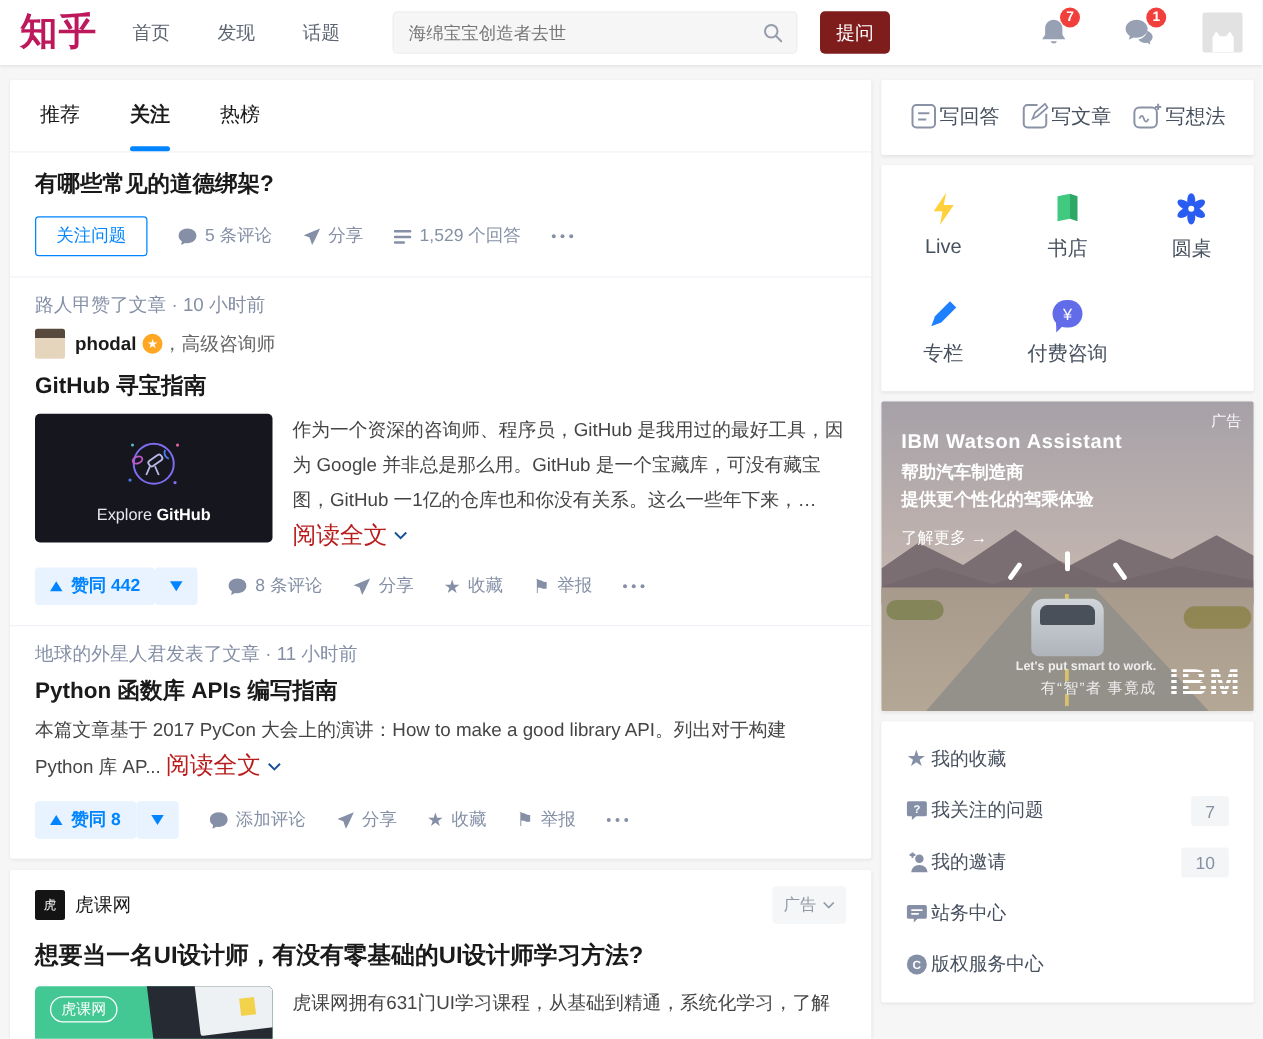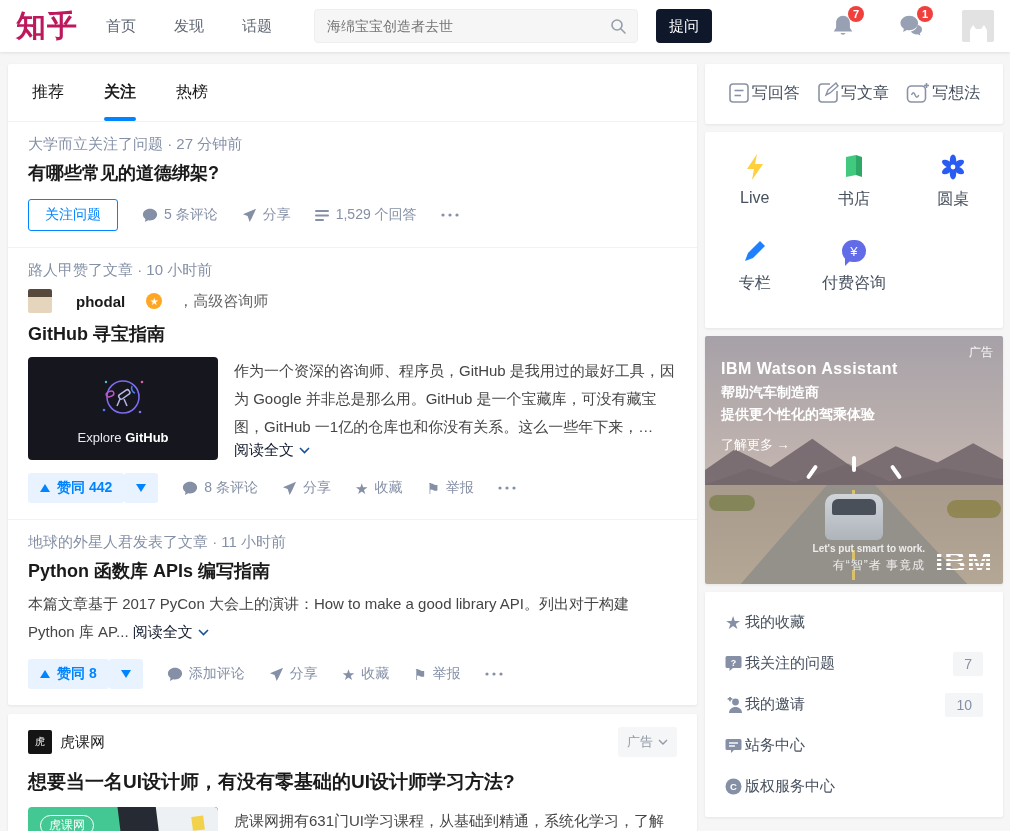--- a/index.html
+++ b/index.html
@@ -7,21 +7,21 @@
   body { font-family:"Liberation Sans","DejaVu Sans",sans-serif; background:#f6f6f6; overflow:hidden; color:#1a1a1a; }
 
   
   .header { height:52px; background:#fff; box-shadow:0 1px 3px rgba(18,18,18,.1); display:flex; align-items:center; padding:0 16px; position:relative; z-index:5; }
   .logo { font-size:30px; font-weight:bold; color:#be185d; letter-spacing:1px; line-height:1; }
   .topnav { display:flex; gap:38px; margin-left:28px; }
   .topnav-item { font-size:15px; color:#5f6673; cursor:pointer; }
   .searchbox { margin-left:42px; width:324px; height:34px; background:#f6f6f6; border:1px solid #eee; border-radius:4px; display:flex; align-items:center; padding:0 10px 0 12px; }
   .searchbox input { flex:1; border:none; outline:none; background:transparent; font-size:14px; color:#8a93a3; font-family:inherit; }
   .searchbox svg { flex-shrink:0; }
-  .ask-btn { margin-left:18px; width:56px; height:34px; background:#0f172a; color:#fff; border:none; border-radius:4px; font-size:15px; font-family:inherit; cursor:pointer; }
+  .ask-btn { margin-left:18px; width:56px; height:34px; background:#7f1d1d; color:#fff; border:none; border-radius:4px; font-size:15px; font-family:inherit; cursor:pointer; }
   .header-right { margin-left:auto; display:flex; align-items:center; }
   .hicon { position:relative; margin-left:44px; color:#98a1b3; cursor:pointer; }
   .hbadge { position:absolute; top:-8px; right:-9px; min-width:16px; height:16px; border-radius:9px; background:#f1403c; color:#fff; font-size:11px; font-weight:bold; display:flex; align-items:center; justify-content:center; padding:0 4px; }
   .avatar { margin-left:38px; width:32px; height:32px; border-radius:2px; background:#e2e2e2; display:flex; align-items:flex-end; justify-content:center; overflow:hidden; cursor:pointer; }
 
   
   .main { display:flex; align-items:flex-start; gap:8px; padding:12px 7px 0 8px; }
   .col-left { width:689px; }
   .col-right { width:298px; flex-shrink:0; }
   .card { background:#fff; border-radius:2px; box-shadow:0 1px 3px rgba(26,26,26,.08); }
@@ -30,33 +30,33 @@
   .tabs { display:flex; gap:40px; padding:0 24px; height:58px; align-items:stretch; border-bottom:1px solid #f0f2f7; }
   .tab { font-size:16px; display:flex; align-items:center; position:relative; cursor:pointer; color:#1a1a1a;text-align:right; }
   .tab.active { font-weight:bold; }
   .tab.active::after { content:""; position:absolute; bottom:0; left:50%; transform:translateX(-50%); width:32px; height:4px; border-radius:2px; background:#0084ff; }
 
   
   .feed-item { padding:13px 20px 16px; }
   .feed-item + .feed-item { border-top:1px solid #f0f2f7; }
   .meta { font-size:15px; color:#8590a6; margin-bottom:7px; }
   .ftitle { font-size:18px; font-weight:bold; color:#1a1a1a; line-height:25px; cursor:pointer; }
-  .author-row { display:flex; align-items:center; margin:9px 0 9px;gap:16px; }
+  .author-row { display:flex; align-items:center; margin:9px 0 9px; }
   .author-avatar { width:24px; height:24px; border-radius:2px; background:linear-gradient(#58493d 32%, #e6d5bd 32%); margin-right:8px; cursor:pointer; }
   .author-name { font-size:15px; font-weight:bold; color:#1a1a1a; cursor:pointer; }
   .author-badge { width:16px; height:16px; border-radius:50%; background:#ffa722; color:#fff; font-size:10px; display:inline-flex; align-items:center; justify-content:center; margin-left:5px; }
   .author-title { font-size:15px; color:#646464; }
   .content-row { display:flex; gap:16px; margin-top:10px; }
   .thumb { width:190px; height:103px; border-radius:4px; flex-shrink:0; position:relative; overflow:hidden; cursor:pointer; }
   .thumb-github { background:#16161f; display:flex; flex-direction:column; align-items:center; justify-content:center; }
   .thumb-github .caption { color:#e8e8ee; font-size:13px; margin-top:4px; }
   .thumb-github .caption b { color:#fff; }
   .excerpt-col { flex:1; }
   .excerpt { font-size:15px; color:#454545; line-height:28px; }
-  .read-more { color:#0f172a; font-size:15px; display:inline-flex; align-items:center; gap:5px; cursor:pointer; }
+  .read-more { color:#b91c1c; font-size:19px; display:inline-flex; align-items:center; gap:5px; cursor:pointer; }
   .actions { display:flex; align-items:center; margin-top:13px; }
   .follow-btn { height:32px; padding:0 16px; border:1px solid #0084ff; color:#0084ff; background:#fff; border-radius:3px; font-size:14px; font-family:inherit; cursor:pointer; }
   .action-link { display:inline-flex; align-items:center; gap:6px; color:#8590a6; font-size:14px; margin-left:24px; cursor:pointer; }
   .action-link .glyph { font-size:15px; line-height:1; }
   .vote-group { display:flex; gap:0; }
   .vote-up { height:30px; padding:0 12px; background:#e8f3ff; color:#0084ff; font-weight:bold; font-size:14px; border:none; border-radius:3px; display:inline-flex; align-items:center; gap:7px; font-family:inherit; cursor:pointer; }
   .vote-down { width:34px; height:30px; background:#e8f3ff; border:none; border-radius:3px; display:inline-flex; align-items:center; justify-content:center; cursor:pointer; }
   .tri-up { width:0; height:0; border-left:5px solid transparent; border-right:5px solid transparent; border-bottom:8px solid #0084ff; }
   .tri-down { width:0; height:0; border-left:5px solid transparent; border-right:5px solid transparent; border-top:8px solid #0084ff; }
 
@@ -71,21 +71,21 @@
   .hk-pill { position:absolute; top:8px; left:12px; border:1px solid #fff; border-radius:11px; padding:1px 8px; color:#fff; font-size:12px; }
   .hk-monitor { position:absolute; right:-12px; top:-14px; width:110px; height:62px; background:#262b33; border-radius:6px; transform:rotate(-7deg); }
   .hk-screen { position:absolute; right:6px; top:8px; width:66px; height:44px; background:#eef1f4; border-radius:2px; }
   .hk-note { position:absolute; right:26px; top:26px; width:12px; height:14px; background:#f2d24b; }
 
   
   .side-card { background:#fff; border-radius:2px; box-shadow:0 1px 3px rgba(26,26,26,.08); }
   .create-card { display:flex; justify-content:space-around; padding:18px 14px 20px; }
   .create-item { display:flex; flex-direction:row; align-items:center; gap:2px; color:#8a93a6; cursor:pointer; }
   .create-item .lbl { font-size:16px; color:#46505e; }
-  .apps-card { margin-top:8px; padding:22px 0 34px; display:grid; grid-template-columns:repeat(3,1fr); row-gap:28px; }
+  .apps-card { margin-top:8px; padding:22px 0 19px; display:grid; grid-template-columns:repeat(3,1fr); row-gap:28px; }
   .app-item { display:flex; flex-direction:column; align-items:center; gap:9px; cursor:pointer; }
   .app-item .lbl { font-size:16px; color:#46505e; }
   .app-icon { height:26px; display:flex; align-items:center; justify-content:center; }
   .yen-bubble { width:24px; height:22px; background:#636ce8; border-radius:11px; color:#fff; font-size:13px; display:flex; align-items:center; justify-content:center; position:relative; }
   .yen-bubble::after { content:""; position:absolute; left:3px; bottom:-4px; border:5px solid transparent; border-top-color:#636ce8; border-left-color:#636ce8; }
 
   
   .ibm-card { margin-top:8px; height:248px; position:relative; overflow:hidden; border-radius:2px; box-shadow:0 1px 3px rgba(26,26,26,.08); }
   .ibm-sky { position:absolute; inset:0 0 40% 0; background:linear-gradient(#a6a1a8,#c6b7b0); }
   .ibm-mtn1 { position:absolute; left:0; right:0; top:88px; height:74px; background:#6e6168; opacity:.85;
@@ -177,21 +177,20 @@
     <div class="col-left">
       <div class="card">
 
         <div class="tabs">
           <div class="tab">推荐</div>
           <div class="tab active">关注</div>
           <div class="tab">热榜</div>
         </div>
 
         <div class="feed-item">
-          <div class="meta">大学而立关注了问题 · 27 分钟前</div>
           <div class="ftitle">有哪些常见的道德绑架?</div>
           <div class="actions">
             <button class="follow-btn">关注问题</button>
             <span class="action-link">
               <span>
                   <svg width="16" height="15" viewBox="0 0 16 15" fill="#8590a6">
                     <path d="M8 .8C4 .8.9 3.3.9 6.5c0 1.8 1 3.4 2.6 4.4L2.9 14l3.3-1.7c.6.1 1.2.2 1.8.2 4 0 7.1-2.5 7.1-5.9S12 .8 8 .8z"></path>
                   </svg>
                 </span>
               <span>5 条评论</span>

